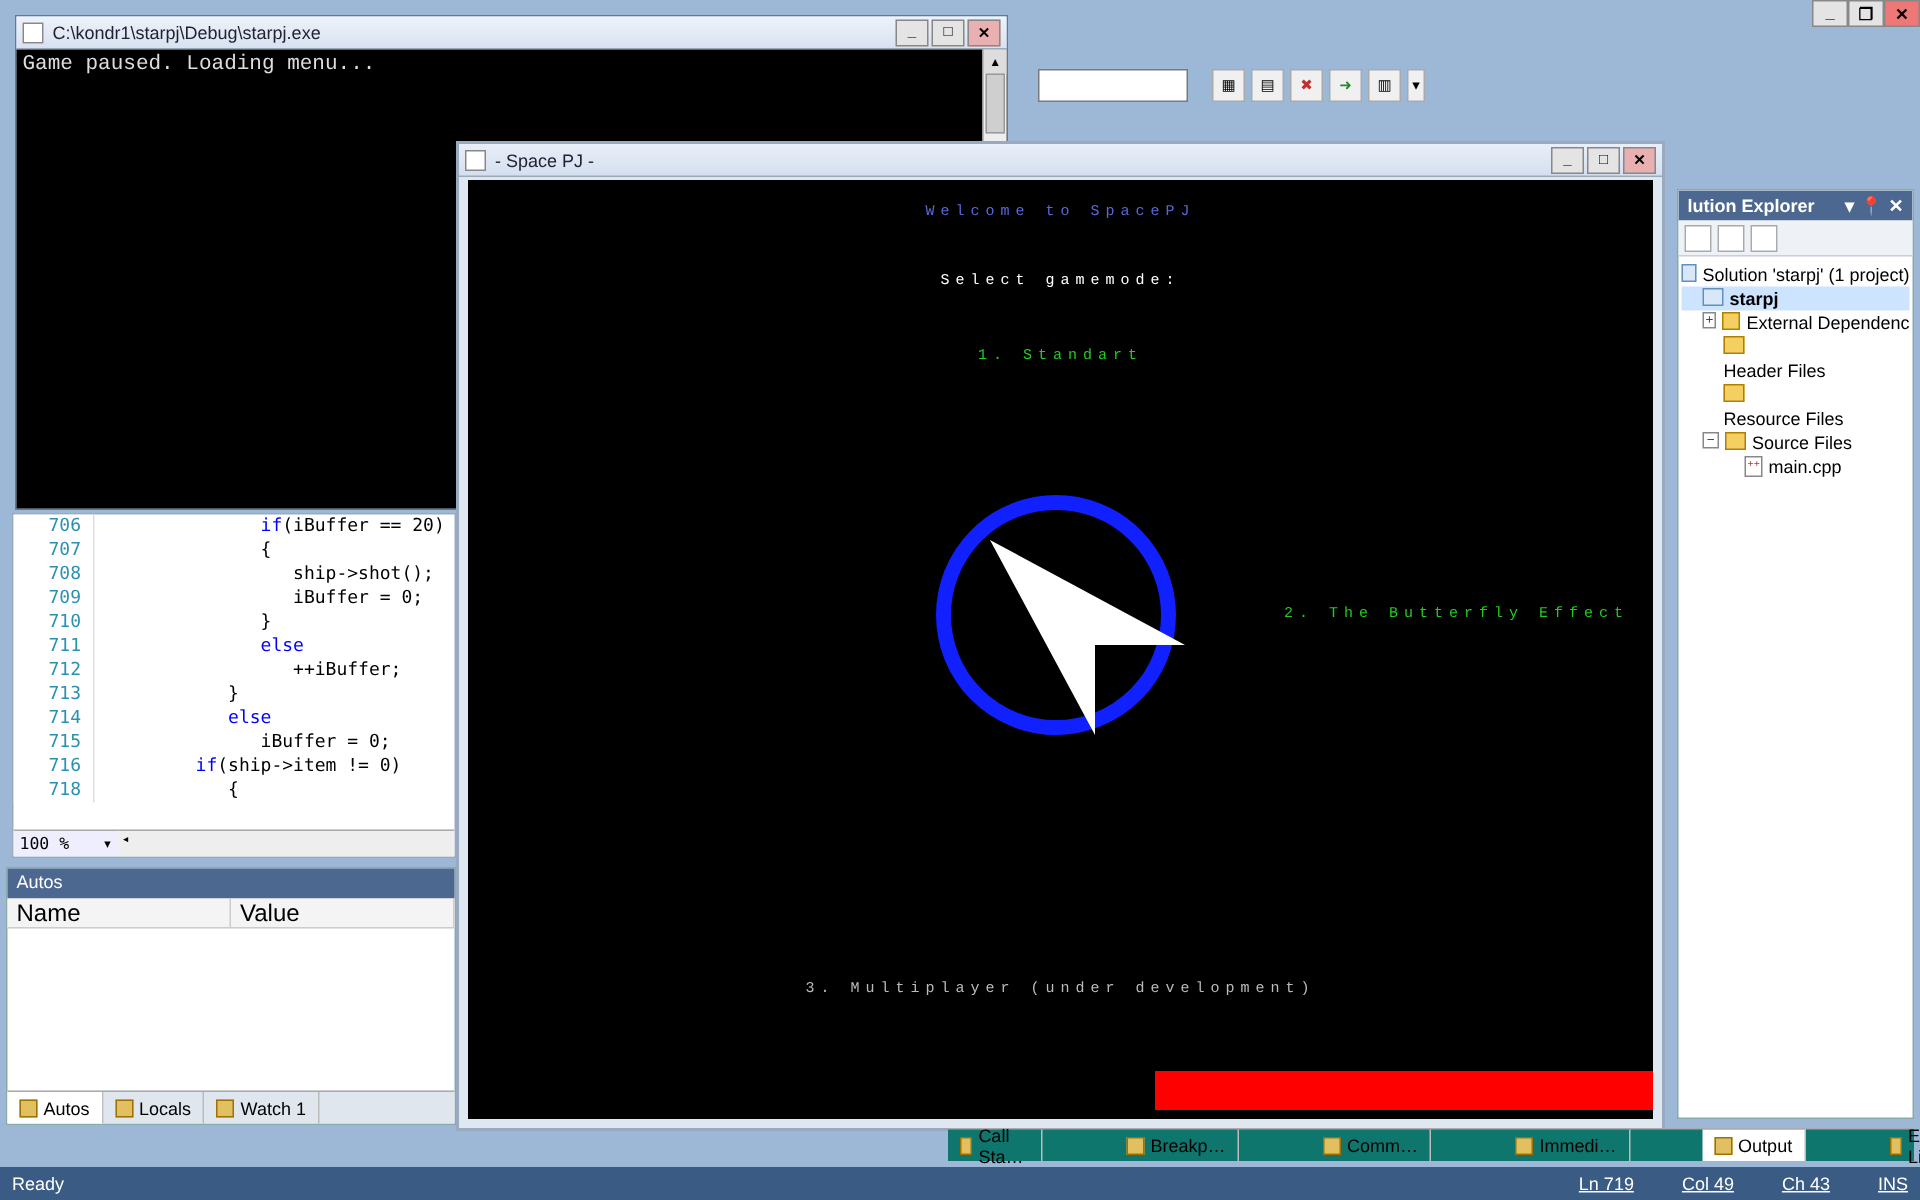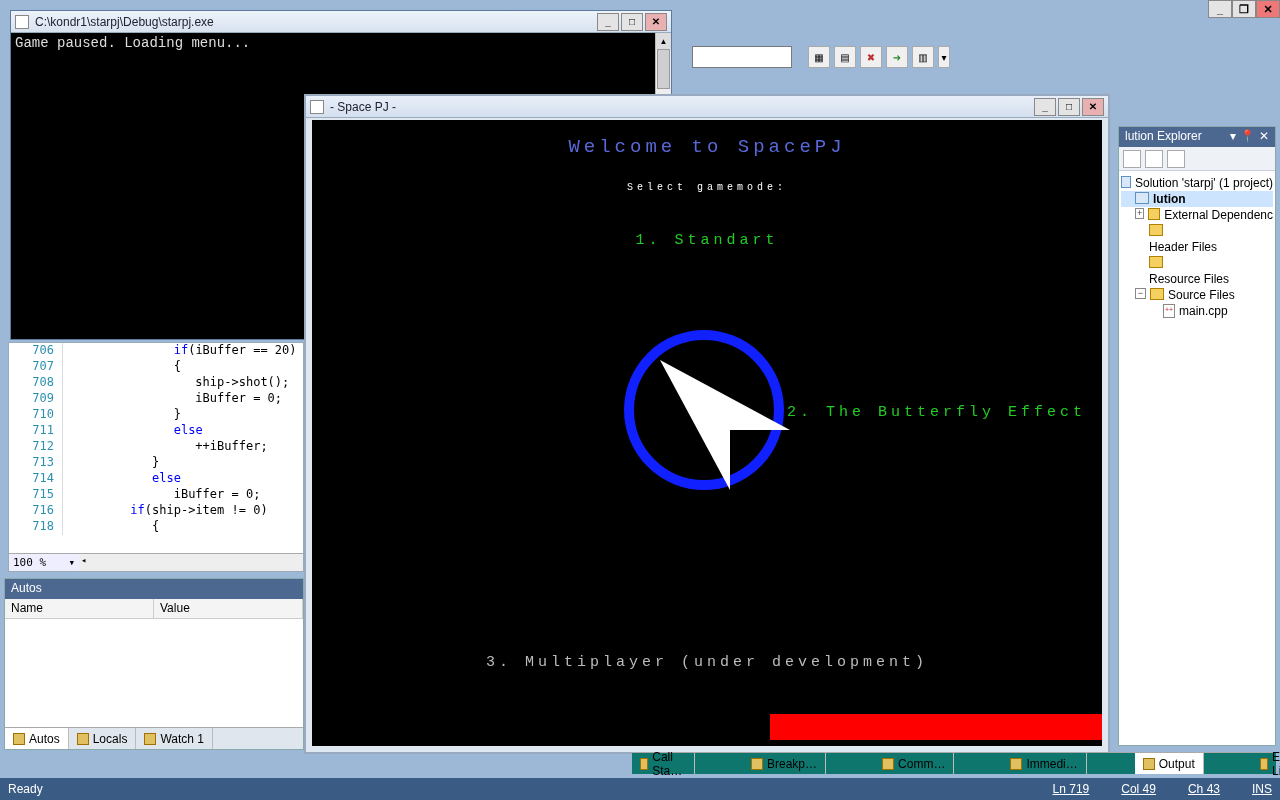--- a/index.html
+++ b/index.html
@@ -106,21 +106,21 @@
   
   .autos-panel {
     position:absolute; top:578px; left:4px; width:300px; height:172px;
     background:#fff; border:1px solid #8aa;
   }
   .panel-header {
     height:20px; background:#4d6890; color:#fff;
     font-size:12px; padding:2px 6px;
   }
   .cols { display:flex; height:20px; border-bottom:1px solid #ccc; background:#f4f4f4; }
-  .col { flex:1; padding:2px 6px; font-size:12px; border-right:1px solid #ccc;}
+  .col { flex:1; padding:2px 6px; font-size:16px; border-right:1px solid #ccc;}
   .panel-tabs {
     position:absolute; bottom:0; left:0; right:0; height:22px;
     background:#e0e6ee; display:flex; border-top:1px solid #aaa;
   }
   .ptab {
     display:flex;align-items:center; gap:4px; padding:0 8px;
     border-right:1px solid #bbb; font-size:12px;
   }
   .ptab.active { background:#fff; }
   .sq { width:12px;height:12px;background:#e0c060;border:1px solid #a07000; }
@@ -132,28 +132,28 @@
   }
   .game-window .titlebar { background:linear-gradient(#e9eff8,#d4dfef); }
   .game-body {
     position:absolute; top:24px; left:6px; right:6px; bottom:6px;
     background:#000;
     font-family:"Courier New",monospace;
     letter-spacing:4px;
   }
   .game-title {
     position:absolute; top:16px; left:0; right:0; text-align:center;
-    color:#5868d8; font-size:19px;
+    color:#5868d8; font-size:10px;
   }
   .game-select {
     position:absolute; top:62px; left:0; right:0; text-align:center;
     color:#fff; font-size:10px;
   }
   .opt {
-    position:absolute; color:#22cc22; font-size:15px;
+    position:absolute; color:#22cc22; font-size:10px;
   }
   .opt1 { top:112px; left:0; right:0; text-align:center; }
   .opt2 { top:284px; right:16px; }
   .opt3 { top:534px; left:0; right:0; text-align:center; color:#bbb; }
   .redbar {
     position:absolute; bottom:6px; right:0; width:332px; height:26px;
     background:#ff0000;
   }
   .ship {
     position:absolute; top:210px; left:312px; width:160px; height:160px;
@@ -164,21 +164,21 @@
   .arrow-poly {
     position:absolute; top:20px; left:26px;
   }
 
   
   .solution-panel {
     position:absolute; top:126px; right:4px; width:158px; height:620px;
     background:#fff; border:1px solid #8aa; overflow:hidden;
   }
   .solution-panel .panel-header {
-    display:flex;justify-content:space-between;
+    display:flex;justify-content:space-between;align-items:center;font-weight:bold;
   }
   .sol-toolbar {
     height:24px; background:#eef2f7; border-bottom:1px solid #ccd;
     display:flex;align-items:center;gap:4px;padding:0 4px;
   }
   .sol-ico {width:18px;height:18px;background:#fff;border:1px solid #aaa;}
   .tree { padding:4px 2px; font-size:12px; }
   .tree-row { display:flex;align-items:flex-start;gap:4px;padding:1px 0;white-space:nowrap; }
   .indent1 { padding-left:14px; } .indent2 { padding-left:28px;flex-direction:column; } .indent3 { padding-left:42px; }
   .exp { width:11px;height:11px;border:1px solid #888;font-size:9px;line-height:9px;text-align:center;color:#444;background:#fff; }
@@ -300,21 +300,21 @@
     <div class="sol-ico"></div>
     <div class="sol-ico"></div>
   </div>
   <div class="tree">
     <div class="tree-row">
       <div class="proj-ico"></div>
       <span>Solution 'starpj' (1 project)</span>
     </div>
     <div class="tree-row indent1 sel">
       <div class="proj-ico"></div>
-      <b>lution</b>
+      <b>starpj</b>
     </div>
     <div class="tree-row indent1">
       <div class="exp">+</div>
       <div class="fold-ico"></div>
       <span>External Dependenc</span>
     </div>
     <div class="tree-row indent2">
       <div class="fold-ico"></div>
       <span>Header Files</span>
     </div>

